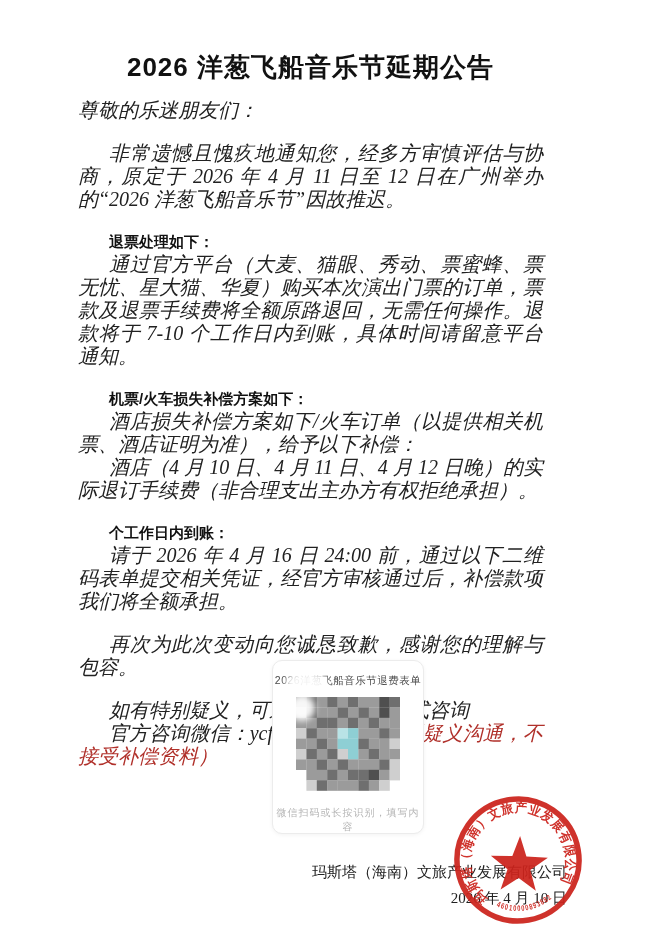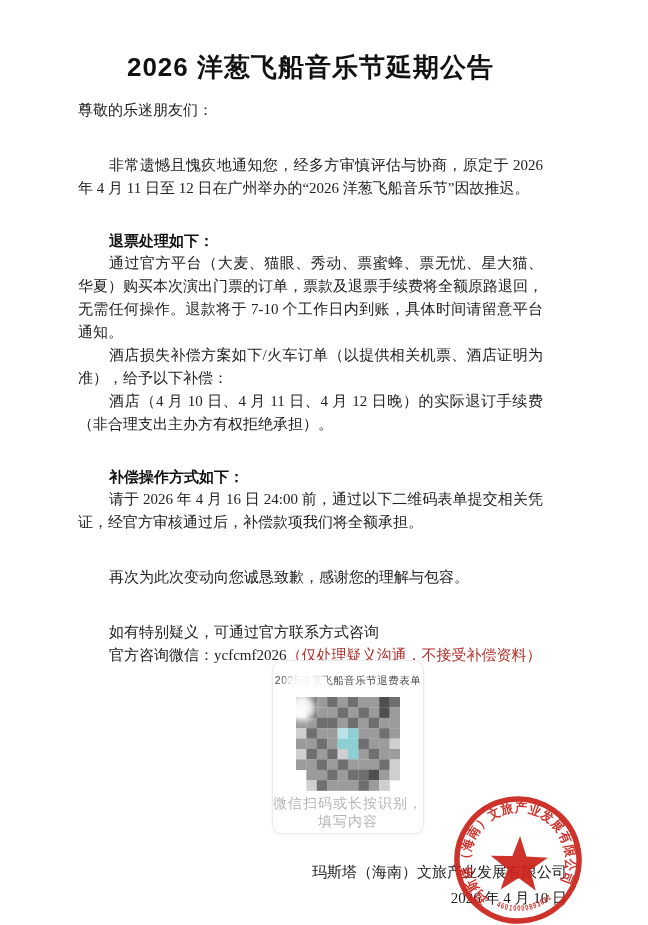--- a/index.html
+++ b/index.html
@@ -8,44 +8,44 @@
     position:relative; width:619px; height:925px; background:#ffffff;
     overflow:hidden; color:var(--ink);
     font-family:"Liberation Serif","DejaVu Serif",serif;
   }
   .doc{ padding:50px 76px 0 78px; }
   .title{
     margin:0 0 14px 0; text-align:center;
     font-family:"Liberation Sans","DejaVu Sans",sans-serif;
     font-size:26px; font-weight:700; letter-spacing:1px; color:#111;
   }
-  .line{ font-size:15px; line-height:23px; text-align:justify; }
+  .line{ font-size:20px; line-height:23px; text-align:justify;font-style:italic; }
   .indent{ text-indent:31px; }
-  .gap{ margin-top:32px; }
+  .gap{ margin-top:20px; }
   .heading{
     font-weight:700; color:#111;
     font-family:"Liberation Sans","DejaVu Sans",sans-serif;
-    font-size:15px; line-height:23px; text-indent:31px; margin-top:29px;
+    font-size:15px; line-height:23px; text-indent:31px; margin-top:19px;
   }
   .red{ color:var(--note-red); }
 
   
   .qr-card{
     position:absolute; left:272px; top:660px; width:150px; height:172px;
     background:#fff; border:1px solid #ececec; border-radius:10px;
     box-shadow:0 1px 4px rgba(0,0,0,.05); text-align:center;
   }
   .qr-title{
     margin-top:13px; font-size:10.5px; color:#4a4a4a; letter-spacing:.5px;
     font-family:"Liberation Sans","DejaVu Sans",sans-serif;
   }
   .qr-box{ width:104px; height:94px; margin:9px auto 0; position:relative; }
   #qr-mosaic{ width:104px; height:94px; filter:blur(.6px); }
   .qr-caption{
-    margin-top:4px; font-size:14px; color:#b5b5b5; letter-spacing:1px;
+    margin-top:15px; font-size:10px; color:#b5b5b5; letter-spacing:1px;
     font-family:Liberation Serif, serif;
   }
   .smudge{
     position:absolute; background:rgba(255,255,255,.92);
     filter:blur(3px); border-radius:50%; pointer-events:none;
   }
   .smudge-title{ left:12px; top:10px; width:42px; height:24px; }
   .smudge-qr{ left:16px; top:34px; width:26px; height:26px; }
 
   
@@ -71,25 +71,26 @@
     <h1 class="title">2026 洋葱飞船音乐节延期公告</h1>
 
     <div class="line">尊敬的乐迷朋友们：</div>
 
     <div class="line indent gap">非常遗憾且愧疚地通知您，经多方审慎评估与协商，原定于 2026 年 4 月 11 日至 12 日在广州举办的“2026 洋葱飞船音乐节”因故推迟。</div>
 
 
     <div class="heading">退票处理如下：</div>
     <div class="line indent">通过官方平台（大麦、猫眼、秀动、票蜜蜂、票无忧、星大猫、华夏）购买本次演出门票的订单，票款及退票手续费将全额原路退回，无需任何操作。退款将于 7-10 个工作日内到账，具体时间请留意平台通知。</div>
 
+    <div class="heading">机票/火车损失补偿方案如下：</div>
     <div class="line indent">酒店损失补偿方案如下/火车订单（以提供相关机票、酒店证明为准），给予以下补偿：</div>
 
     <div class="line indent">酒店（4 月 10 日、4 月 11 日、4 月 12 日晚）的实际退订手续费（非合理支出主办方有权拒绝承担）。</div>
 
-    <div class="heading">补偿操作方式如下：</div>
+    <div class="heading">个工作日内到账：</div>
     <div class="line indent">请于 2026 年 4 月 16 日 24:00 前，通过以下二维码表单提交相关凭证，经官方审核通过后，补偿款项我们将全额承担。</div>
 
     <div class="line indent gap">再次为此次变动向您诚恳致歉，感谢您的理解与包容。</div>
 
     <div class="line indent gap">如有特别疑义，可通过官方联系方式咨询</div>
     <div class="line indent">
       <span>官方咨询微信：ycfcmf2026</span><span class="red">（仅处理疑义沟通，不接受补偿资料）</span>
     </div>
   </div>
 

